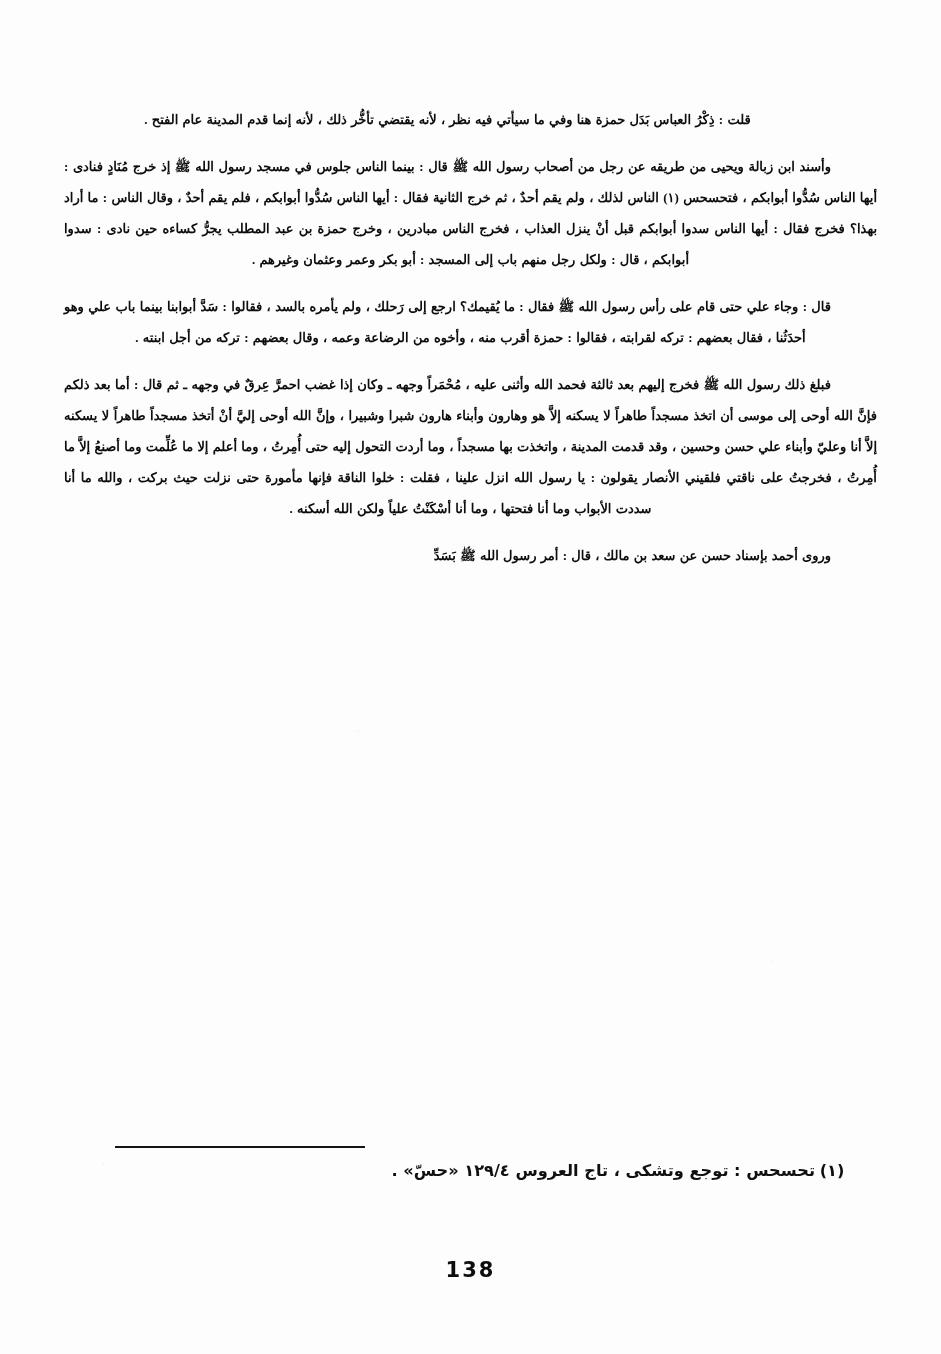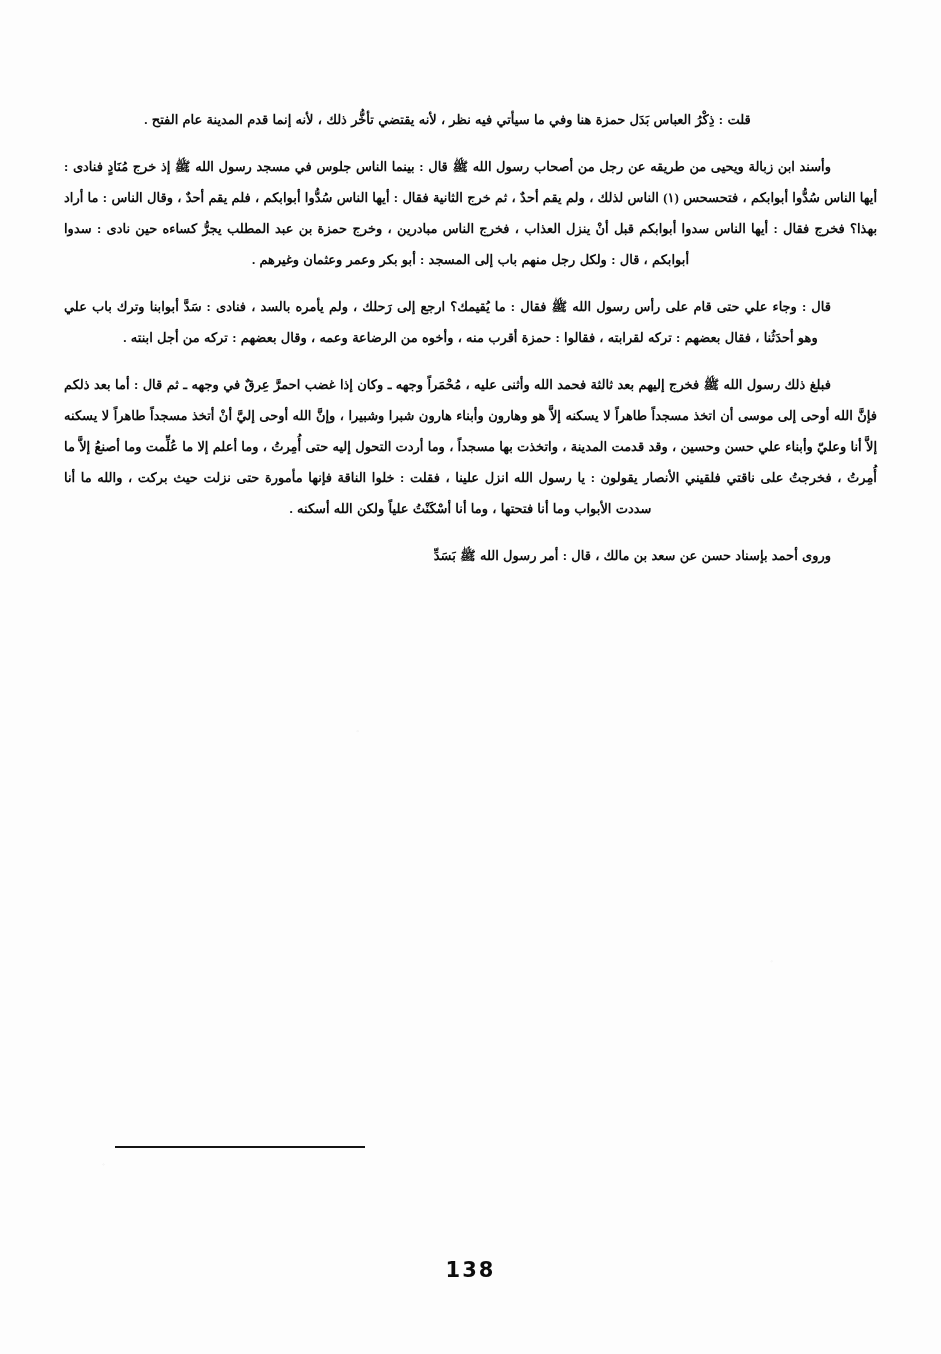--- a/index.html
+++ b/index.html
@@ -109,31 +109,34 @@
 <body>
 
 <div id="page-sheet">
 
   <div id="text-block">
 
     <p class="para last-center">قلت : ذِكْرُ العباس بَدَل حمزة هنا وفي ما سيأتي فيه نظر ، لأنه يقتضي تأخُّر ذلك ، لأنه إنما قدم المدينة عام الفتح .</p>
 
     <p class="para last-center">وأسند ابن زبالة ويحيى من طريقه عن رجل من أصحاب رسول الله ﷺ قال : بينما الناس جلوس في مسجد رسول الله ﷺ إذ خرج مُنَادٍ فنادى : أيها الناس سُدُّوا أبوابكم ، فتحسحس (١) الناس لذلك ، ولم يقم أحدٌ ، ثم خرج الثانية فقال : أيها الناس سُدُّوا أبوابكم ، فلم يقم أحدٌ ، وقال الناس : ما أراد بهذا؟ فخرج فقال : أيها الناس سدوا أبوابكم قبل أنْ ينزل العذاب ، فخرج الناس مبادرين ، وخرج حمزة بن عبد المطلب يجرُّ كساءه حين نادى : سدوا أبوابكم ، قال : ولكل رجل منهم باب إلى المسجد : أبو بكر وعمر وعثمان وغيرهم .</p>
 
-    <p class="para last-center">قال : وجاء علي حتى قام على رأس رسول الله ﷺ فقال : ما يُقيمك؟ ارجع إلى رَحلك ، ولم يأمره بالسد ، فنادى : سَدَّ أبوابنا وترك باب علي وهو أحدَثُنا ، فقال بعضهم : تركه لقرابته ، فقالوا : حمزة أقرب منه ، وأخوه من الرضاعة وعمه ، وقال بعضهم : تركه من أجل ابنته .</p>
+    <p class="para last-center">قال : وجاء علي حتى قام على رأس رسول الله ﷺ فقال : ما يُقيمك؟ ارجع إلى رَحلك ، ولم يأمره بالسد ، فقالوا : سَدَّ أبوابنا بينما باب علي وهو أحدَثُنا ، فقال بعضهم : تركه لقرابته ، فقالوا : حمزة أقرب منه ، وأخوه من الرضاعة وعمه ، وقال بعضهم : تركه من أجل ابنته .</p>
 
     <p class="para last-center">فبلغ ذلك رسول الله ﷺ فخرج إليهم بعد ثالثة فحمد الله وأثنى عليه ، مُحْمَراً وجهه ـ وكان إذا غضب احمرَّ عِرقٌ في وجهه ـ ثم قال : أما بعد ذلكم فإنَّ الله أوحى إلى موسى أن اتخذ مسجداً طاهراً لا يسكنه إلاَّ هو وهارون وأبناء هارون شبرا وشبيرا ، وإنَّ الله أوحى إليَّ أنْ أتخذ مسجداً طاهراً لا يسكنه إلاَّ أنا وعليّ وأبناء علي حسن وحسين ، وقد قدمت المدينة ، واتخذت بها مسجداً ، وما أردت التحول إليه حتى أُمِرتُ ، وما أعلم إلا ما عُلِّمت وما أصنعُ إلاَّ ما أُمِرتُ ، فخرجتُ على ناقتي فلقيني الأنصار يقولون : يا رسول الله انزل علينا ، فقلت : خلوا الناقة فإنها مأمورة حتى نزلت حيث بركت ، والله ما أنا سددت الأبواب وما أنا فتحتها ، وما أنا أسْكَنْتُ علياً ولكن الله أسكنه .</p>
 
     <p class="para last-right">وروى أحمد بإسناد حسن عن سعد بن مالك ، قال : أمر رسول الله ﷺ بَسَدِّ</p>
 
   </div>
 
   <div id="footnote-zone">
 
     <div id="footnote-rule"></div>
 
 
+    <div class="footnote-line">
+      <span class="fn-marker">(١)</span><span class="fn-text">تحسحس : توجع وتشكى ، تاج العروس ١٢٩/٤ «حسّ» .</span>
+    </div>
 
   </div>
 
   <div id="page-number">138</div>
 
 </div>
 
 </body></html>

